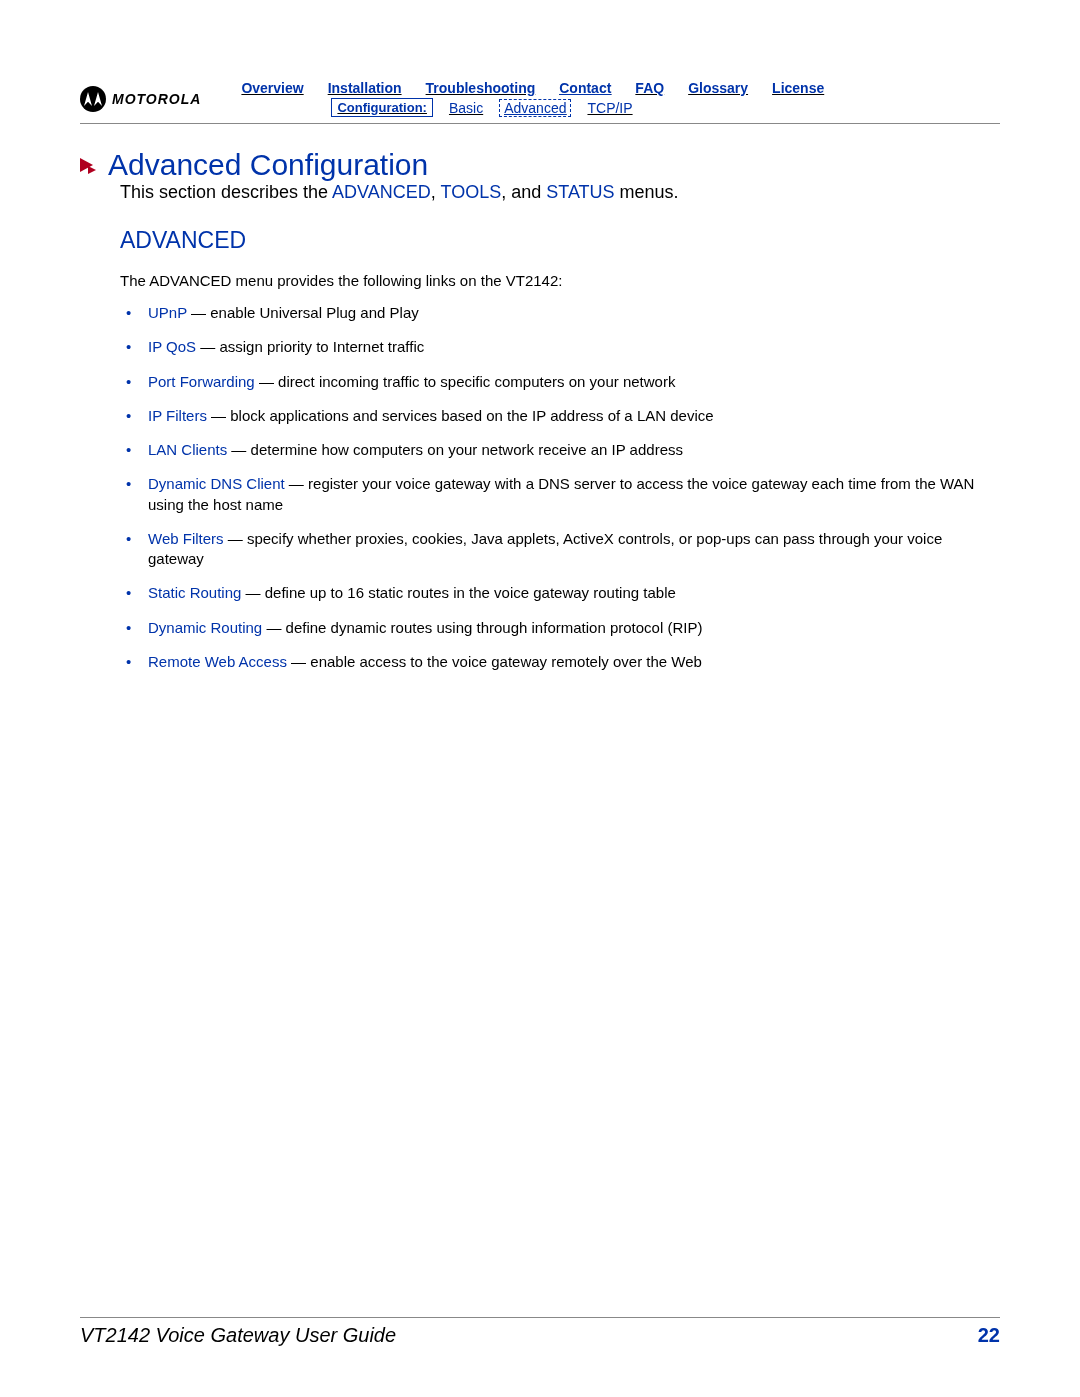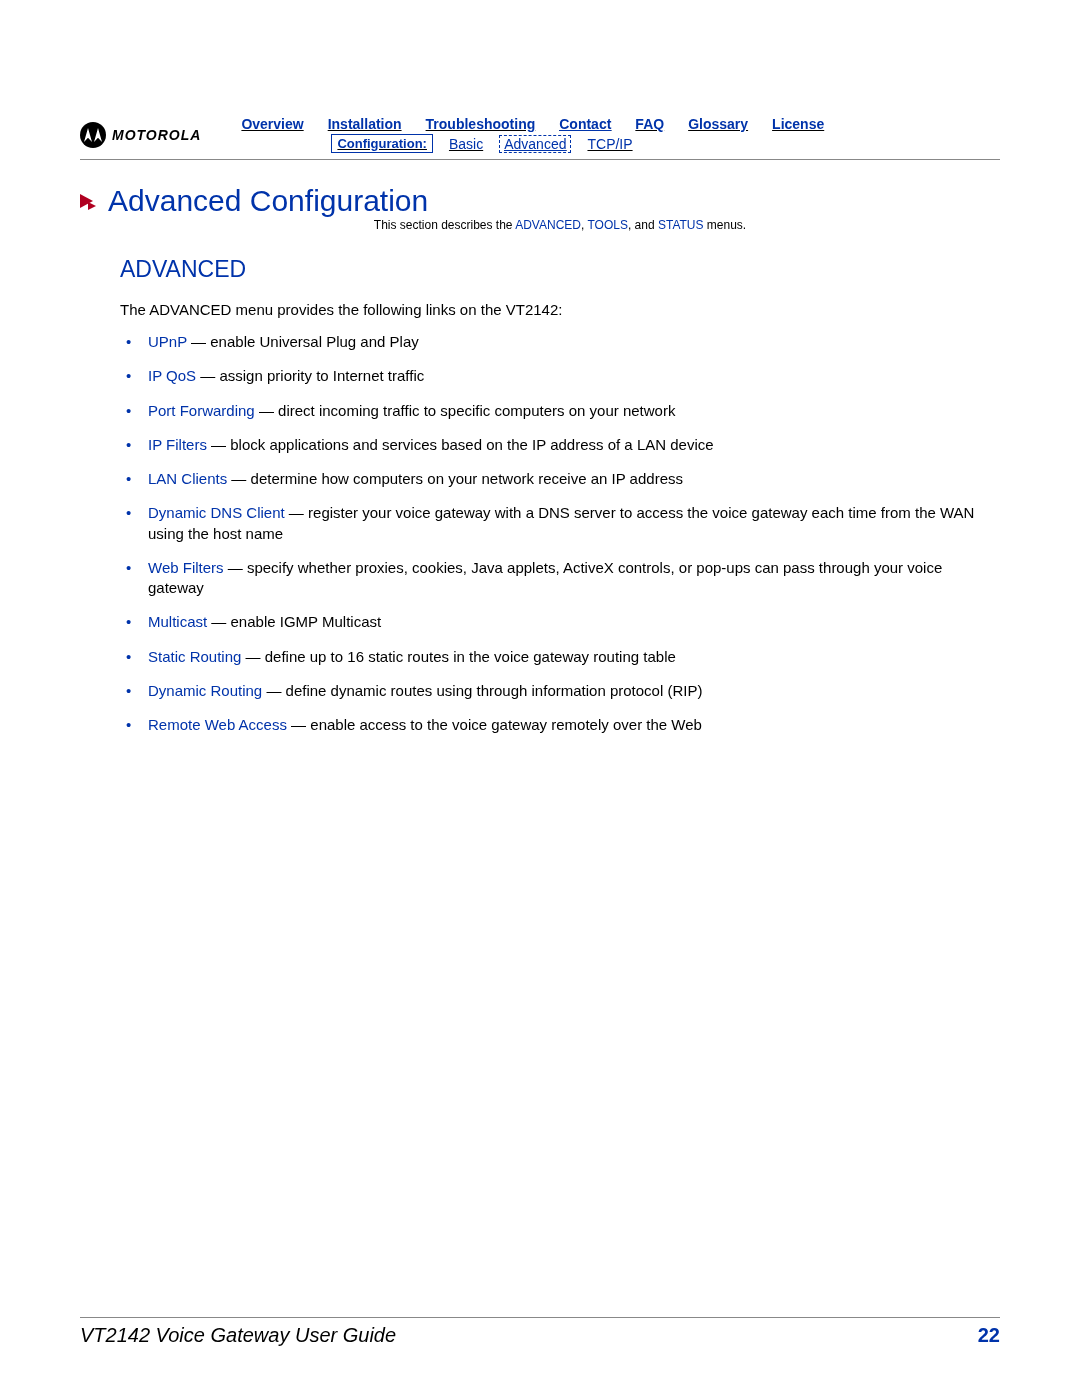--- a/index.html
+++ b/index.html
@@ -8,21 +8,21 @@
     background: #fff;
     font-family: Arial, Helvetica, sans-serif;
     font-size: 15px;
     color: #000;
     width: 1080px;
     height: 1397px;
     position: relative;
     box-sizing: border-box;
   }
   .page {
-    padding: 116px 80px 0 80px;
+    padding: 80px 80px 0 80px;
     box-sizing: border-box;
     height: 100%;
     position: relative;
   }
   .header-row {
     display: flex;
     align-items: flex-start;
     gap: 10px;
   }
   .logo {
@@ -133,22 +133,21 @@
     border-bottom: 4px solid transparent;
   }
   h1.page-title {
     color: #0033aa;
     font-weight: normal;
     font-size: 30px;
     margin: 0;
   }
   .intro {
     margin: 0 0 24px 40px;
-    font-size: 12px;
-    text-align: center;
+    font-size: 18px;
   }
   .intro .lk { color: #0033aa; }
   h2.section {
     color: #0033aa;
     font-weight: normal;
     font-size: 23px;
     margin: 0 0 18px 40px;
   }
   .body-text {
     margin: 0 0 14px 40px;
@@ -237,21 +236,20 @@
   <p class="body-text">The ADVANCED menu provides the following links on the VT2142:</p>
 
   <ul class="feat">
     <li><span class="term">UPnP</span><span> — enable Universal Plug and Play</span></li>
     <li><span class="term">IP QoS</span><span> — assign priority to Internet traffic</span></li>
     <li><span class="term">Port Forwarding</span><span> — direct incoming traffic to specific computers on your network</span></li>
     <li><span class="term">IP Filters</span><span> — block applications and services based on the IP address of a LAN device</span></li>
     <li><span class="term">LAN Clients</span><span> — determine how computers on your network receive an IP address</span></li>
     <li><span class="term">Dynamic DNS Client</span><span> — register your voice gateway with a DNS server to access the voice gateway each time from the WAN using the host name</span></li>
     <li><span class="term">Web Filters</span><span> — specify whether proxies, cookies, Java applets, ActiveX controls, or pop-ups can pass through your voice gateway</span></li>
-    <li><span class="term">Multicast</span><span> — enable IGMP Multicast</span></li>
     <li><span class="term">Static Routing</span><span> — define up to 16 static routes in the voice gateway routing table</span></li>
     <li><span class="term">Dynamic Routing</span><span> — define dynamic routes using through information protocol (RIP)</span></li>
     <li><span class="term">Remote Web Access</span><span> — enable access to the voice gateway remotely over the Web</span></li>
   </ul>
 
   <div class="footer">
     <span class="guide">VT2142 Voice Gateway User Guide</span>
     <span class="pnum">22</span>
   </div>
 

